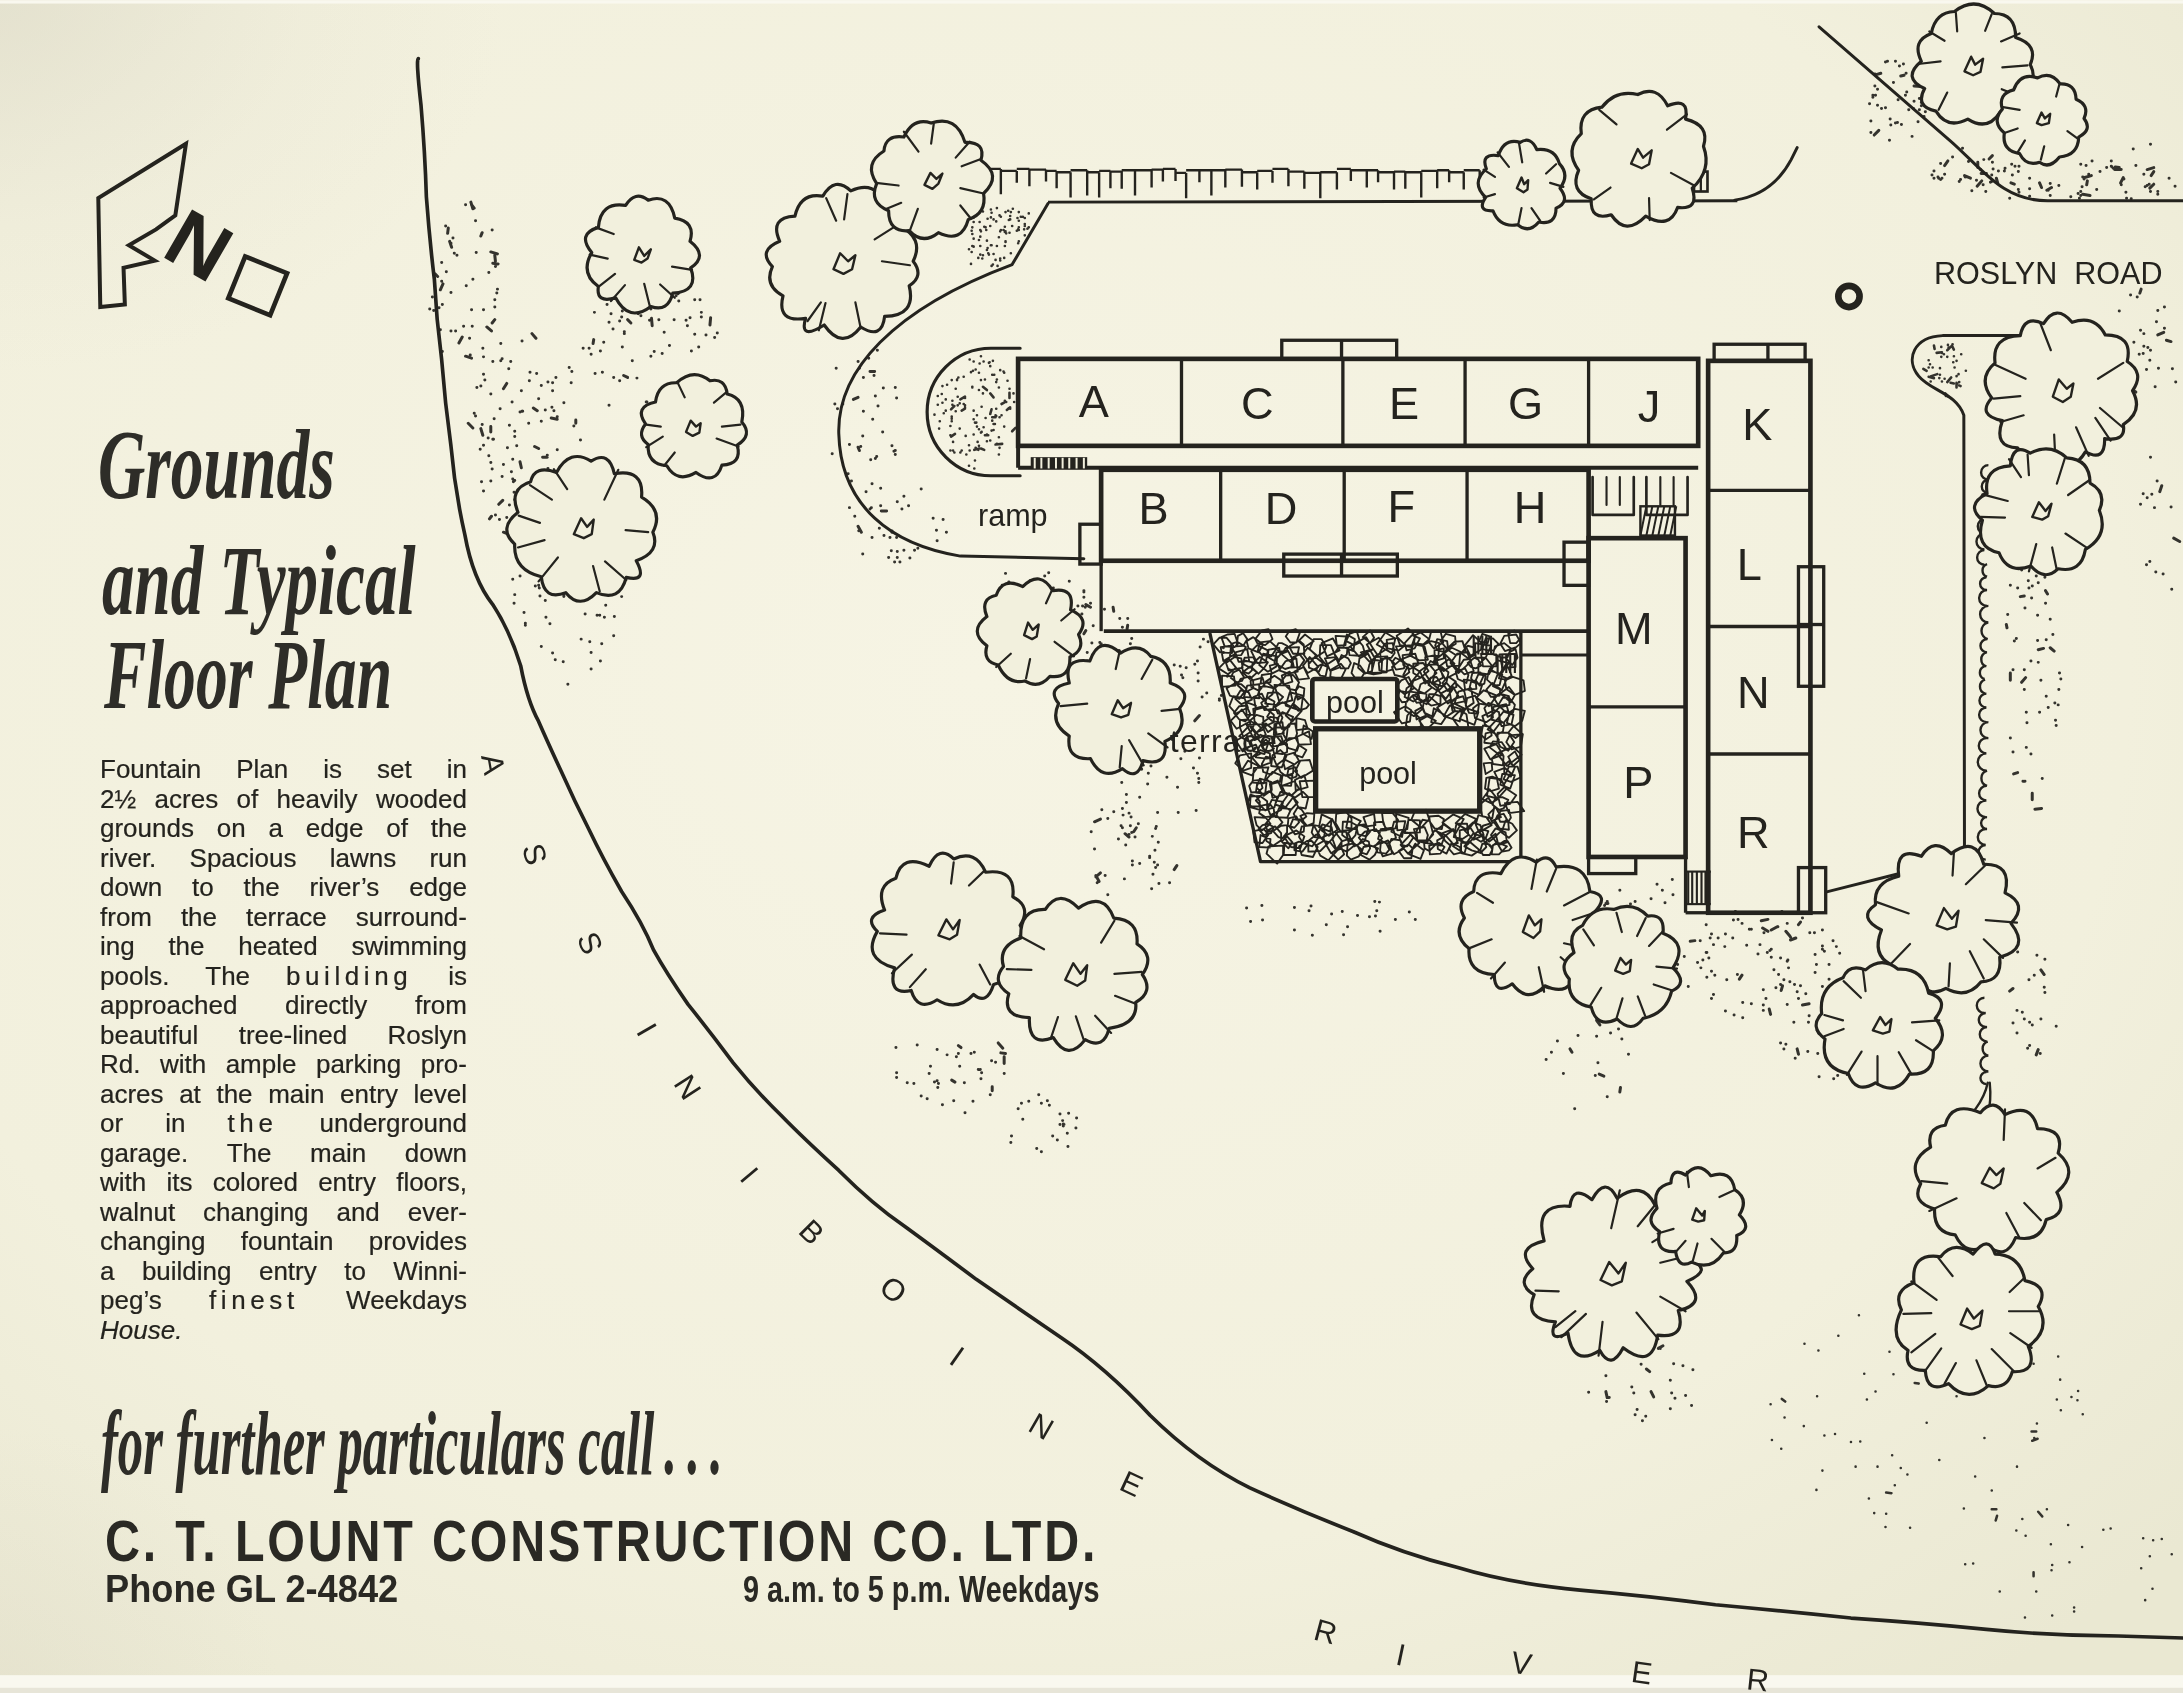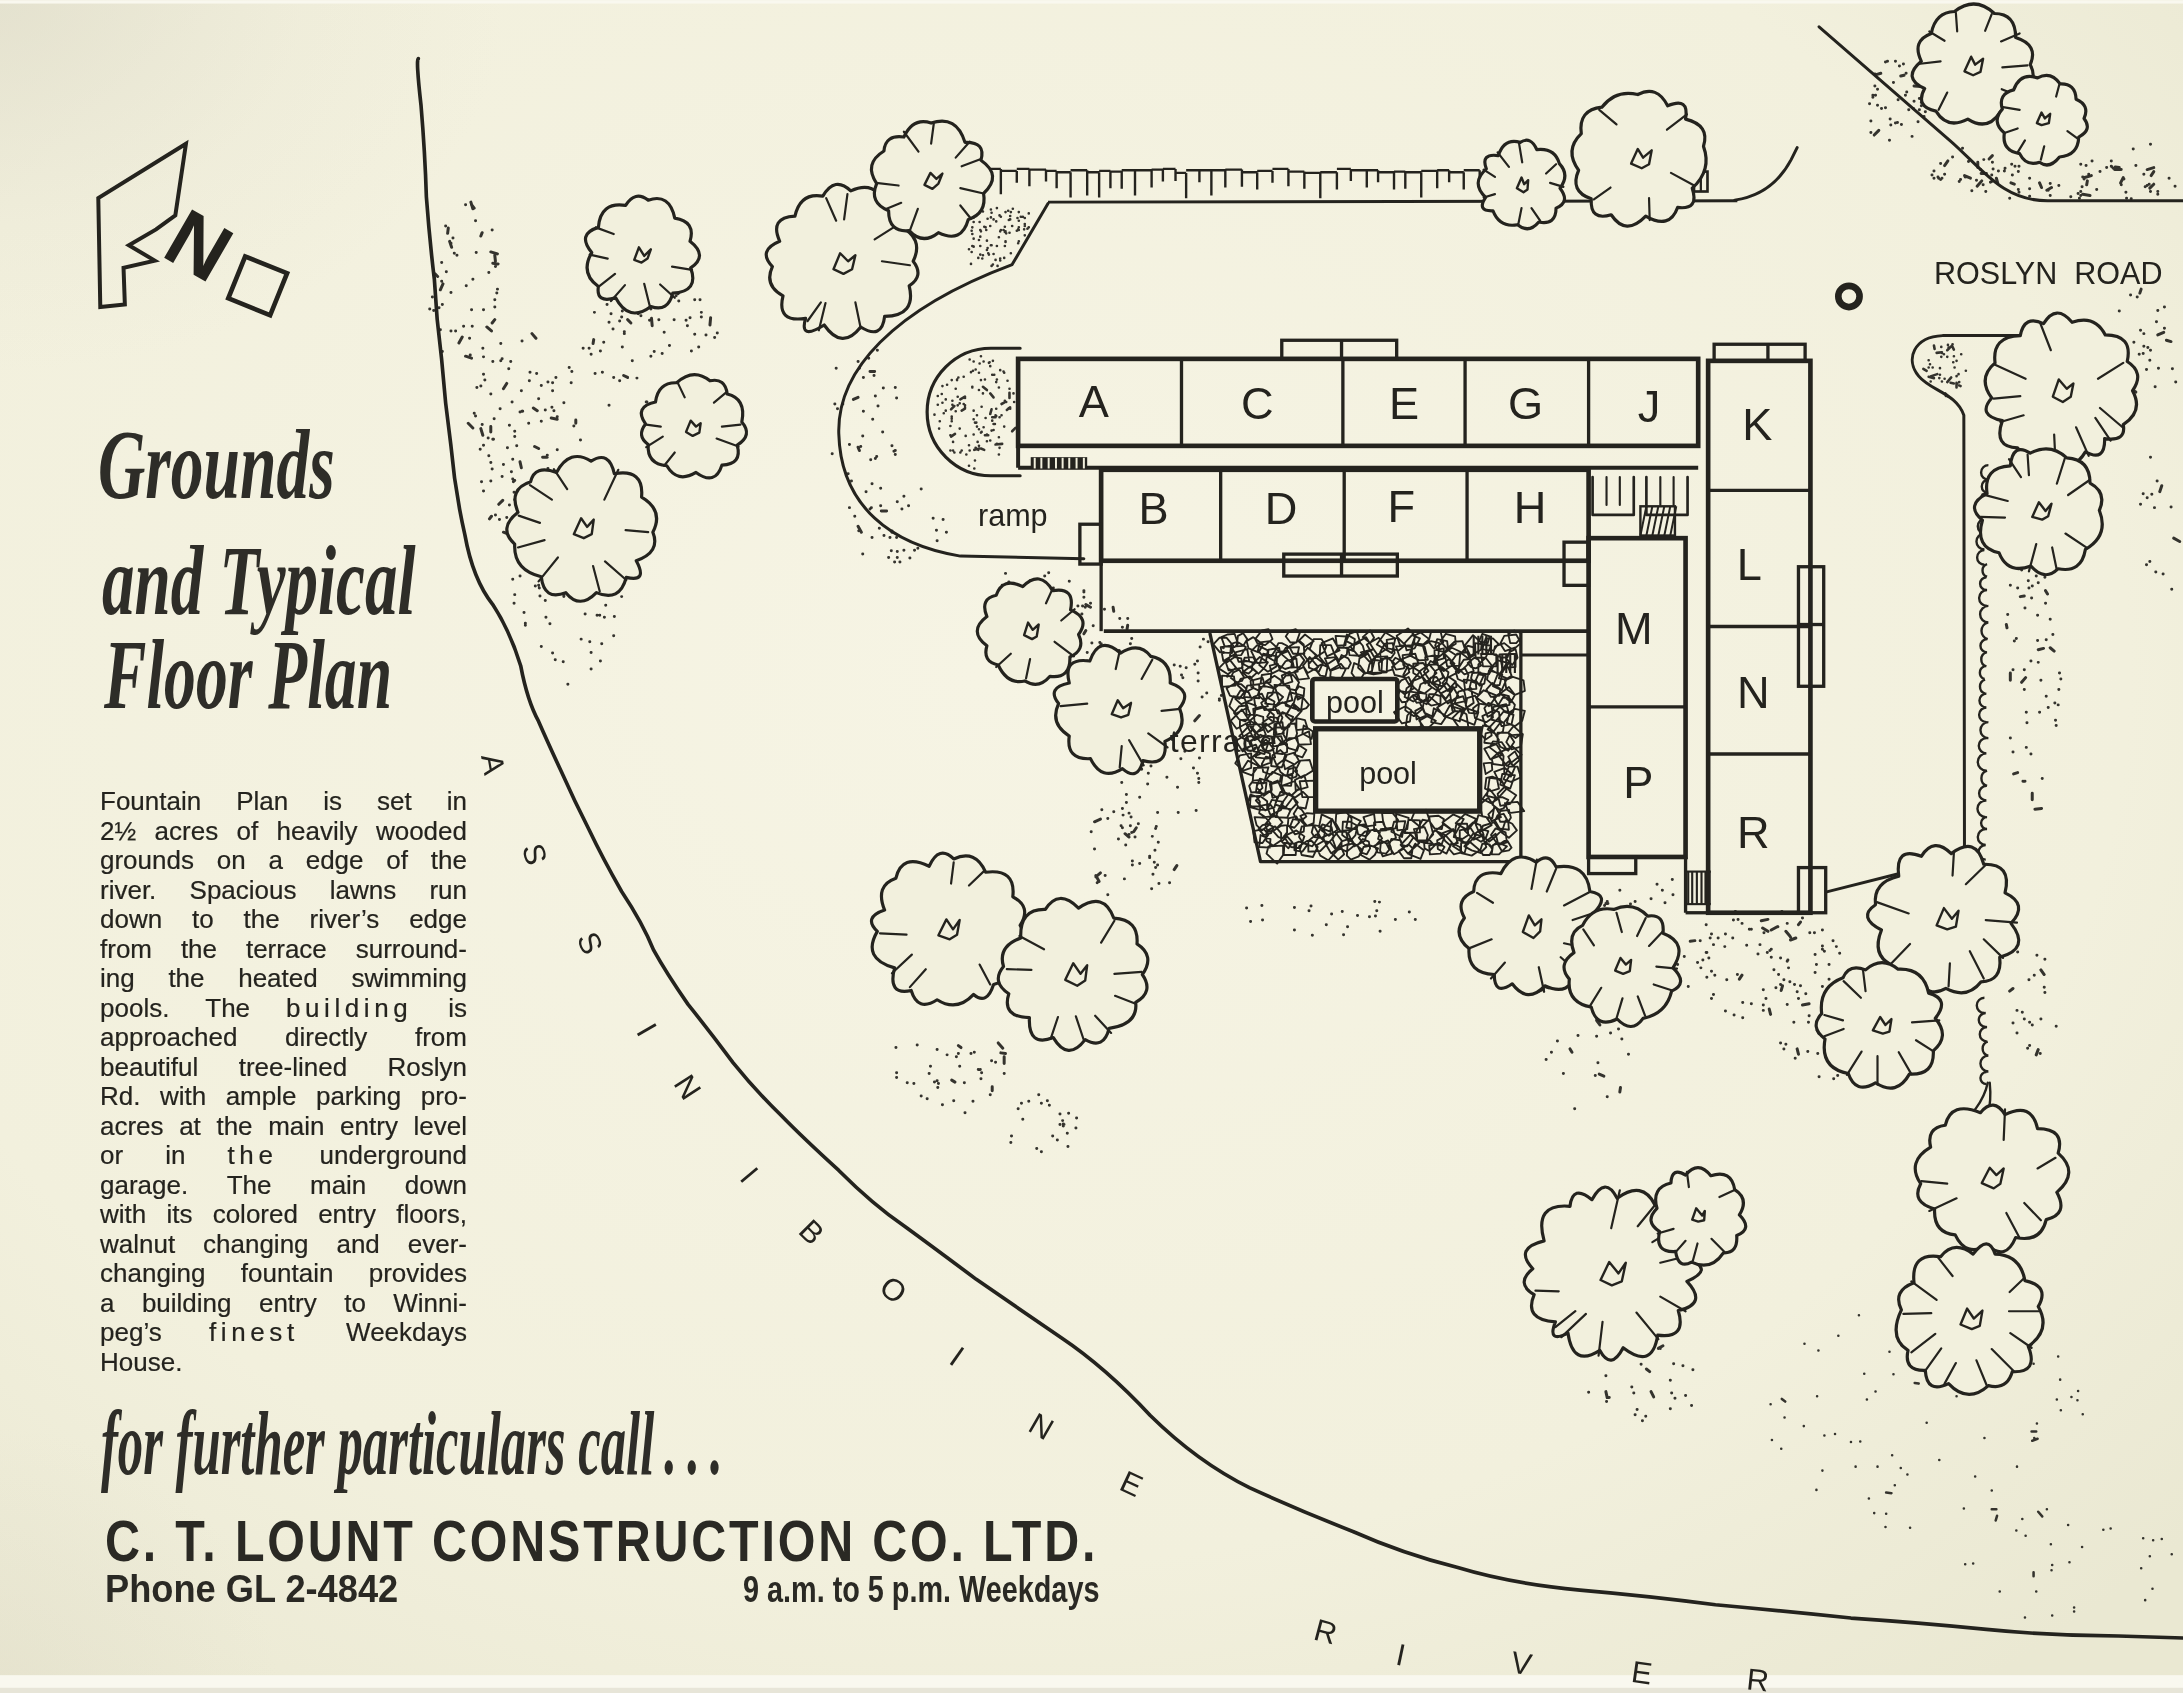--- a/index.html
+++ b/index.html
@@ -1,22 +1,22 @@
 <!DOCTYPE html>
 <html style="font-size:10.6px"><head><meta charset="utf-8"><style>
 html,body{margin:0;padding:0;}
 body{width:2183px;height:1694px;position:relative;background:#f2f0dd;
  font-family:"Liberation Sans",sans-serif;overflow:hidden;}
 .abs{position:absolute;}
 .script{font-family:"Liberation Serif",serif;font-style:italic;font-weight:700;color:#2e2d28;
  white-space:nowrap;transform-origin:left top;}
-.para{left:100px;top:787px;width:367px;color:#24231e;font-size:26px;line-height:29.5px;
+.para{left:100px;top:755px;width:367px;color:#24231e;font-size:26px;line-height:29.5px;
  -webkit-text-stroke:0.2px #24231e;}
 .pl{display:flex;justify-content:space-between;}
-.pl.last{justify-content:flex-start;}
+.pl.last{justify-content:flex-start;font-style:italic;}
 .company{left:105px;top:1508px;font-weight:700;color:#2a2924;font-size:57px;
  letter-spacing:3.3px;white-space:nowrap;transform-origin:left top;transform:scaleX(0.850);}
 .phone{left:105px;top:1568px;font-weight:700;color:#2a2924;font-size:38px;white-space:nowrap;
  transform-origin:left top;transform:scaleX(0.953);}
 .hours{left:743px;top:1569px;font-weight:700;color:#2a2924;font-size:36px;white-space:nowrap;
  transform-origin:left top;transform:scaleX(0.80);}
 </style></head><body>
 <svg class="abs" style="left:0;top:0" width="2183" height="1694" viewBox="0 0 3287 2550">
 <rect width="3287" height="2550" fill="#f2f0dd"></rect>
 <radialGradient id="vig" cx="45%" cy="40%" r="75%">

